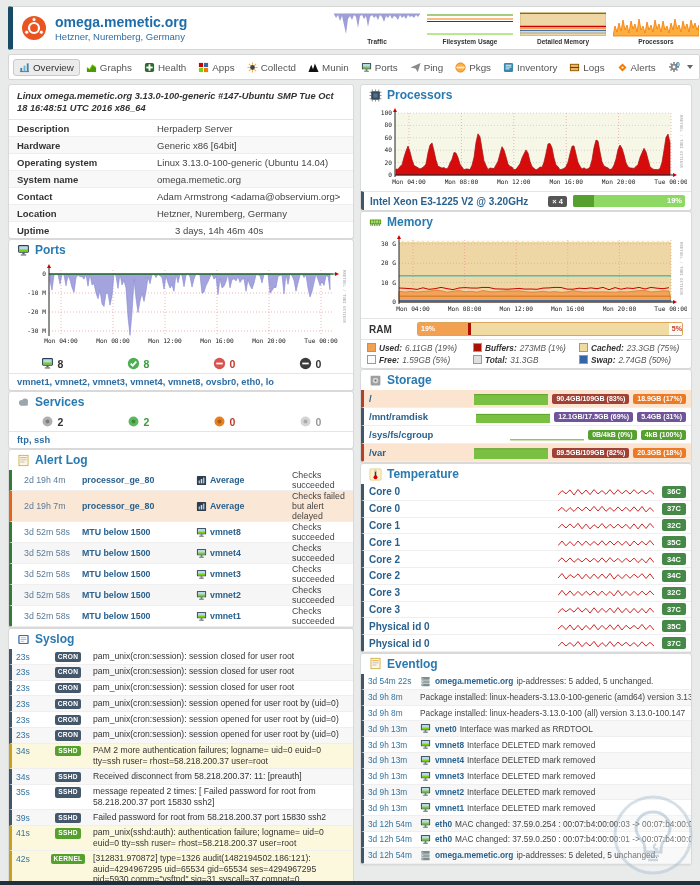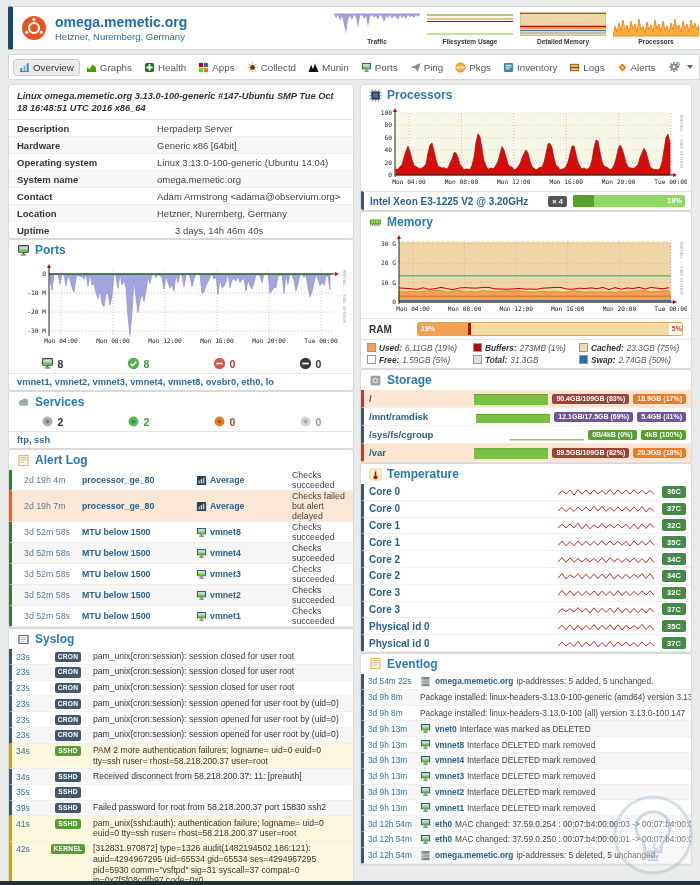--- a/index.html
+++ b/index.html
@@ -719,20 +719,21 @@
     <span class="sl-m">PAM 2 more authentication failures; logname= uid=0 euid=0 tty=ssh ruser= rhost=58.218.200.37 user=root</span>
   </div>
           <div class="sl-row">
     <span class="sl-t">34s</span>
     <span class="sl-b"><span class="b-navy">SSHD</span></span>
     <span class="sl-m">Received disconnect from 58.218.200.37: 11: [preauth]</span>
   </div>
           <div class="sl-row">
     <span class="sl-t">35s</span>
     <span class="sl-b"><span class="b-navy">SSHD</span></span>
+    <span class="sl-m">message repeated 2 times: [ Failed password for root from 58.218.200.37 port 15830 ssh2]</span>
   </div>
           <div class="sl-row">
     <span class="sl-t">39s</span>
     <span class="sl-b"><span class="b-navy">SSHD</span></span>
     <span class="sl-m">Failed password for root from 58.218.200.37 port 15830 ssh2</span>
   </div>
           <div class="sl-row warn">
     <span class="sl-t">41s</span>
     <span class="sl-b"><span class="b-green">SSHD</span></span>
     <span class="sl-m">pam_unix(sshd:auth): authentication failure; logname= uid=0 euid=0 tty=ssh ruser= rhost=58.218.200.37 user=root</span>
@@ -1037,21 +1038,21 @@
     <span class="ev-t">3d 9h 8m</span>
 
     <span class="ev-m">Package installed: linux-headers-3.13.0-100 (all) version 3.13.0-100.147</span>
   </div>
           <div class="ev-row">
     <span class="ev-t">3d 9h 13m</span>
     <svg class="ev-ic">
               <use href="#i-ports" xlink:href="#i-ports"></use>
             </svg>
     <span class="ev-en">vnet0</span>
-    <span class="ev-m">Interface was marked as DELETED</span>
+    <span class="ev-m">Interface was marked as RRDTOOL</span>
   </div>
           <div class="ev-row">
     <span class="ev-t">3d 9h 13m</span>
     <svg class="ev-ic">
               <use href="#i-ports" xlink:href="#i-ports"></use>
             </svg>
     <span class="ev-en">vmnet8</span>
     <span class="ev-m">Interface DELETED mark removed</span>
   </div>
           <div class="ev-row">

